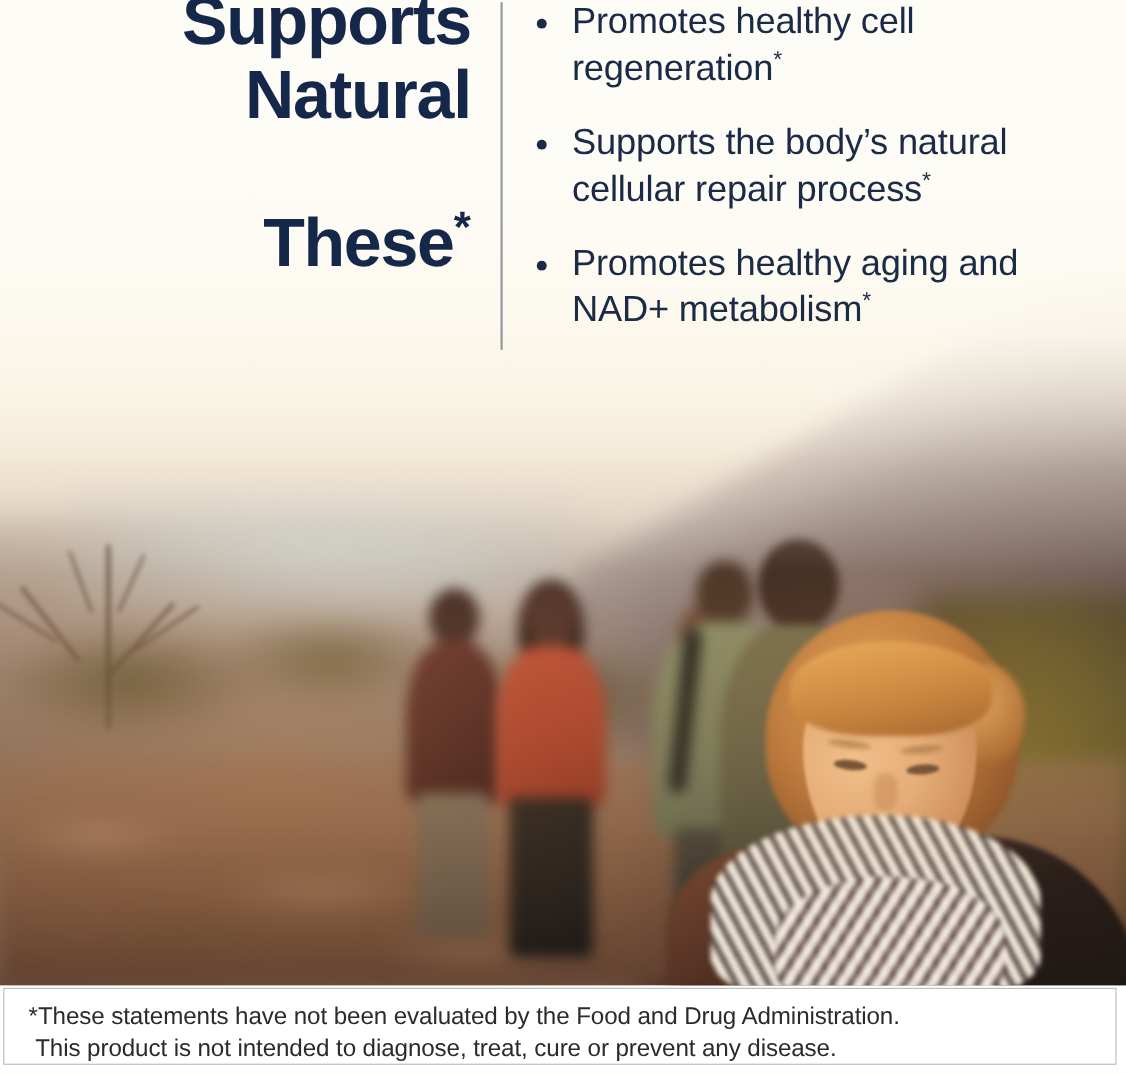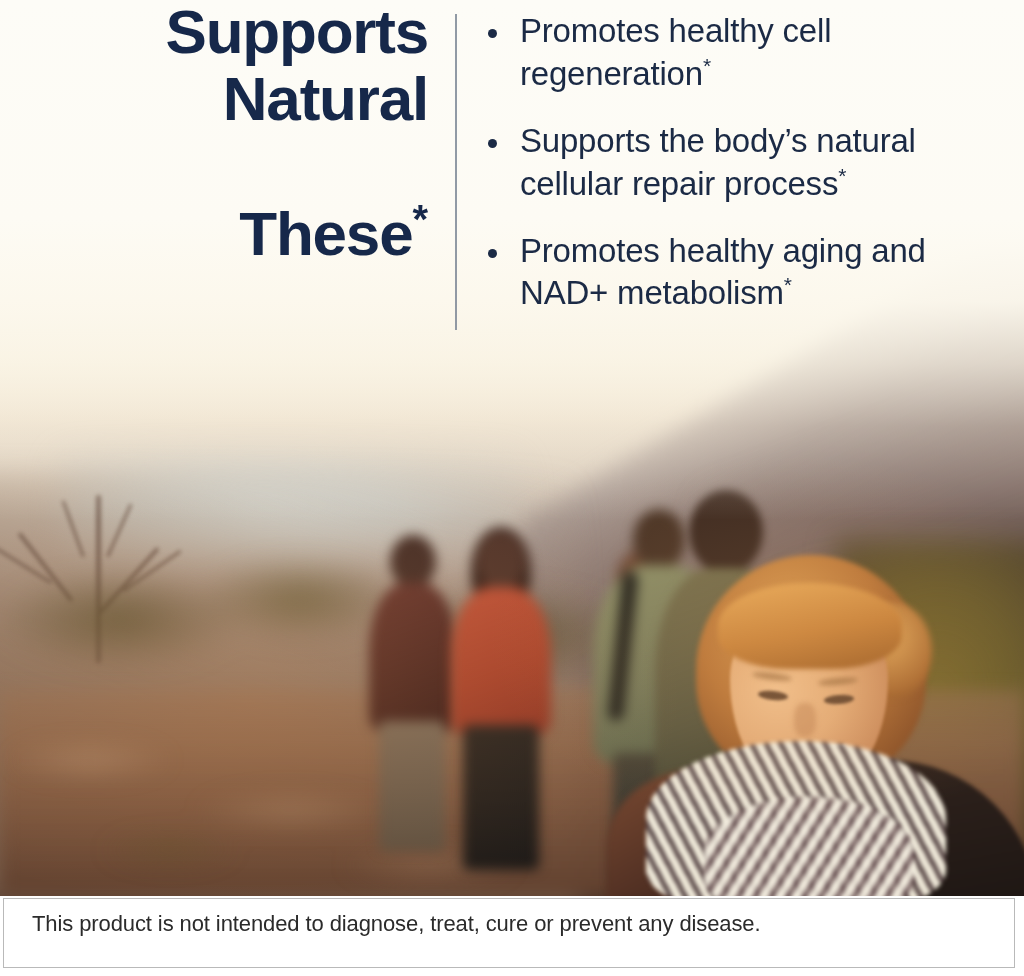--- a/index.html
+++ b/index.html
@@ -252,21 +252,21 @@
       #fdfcf7 0%,
       #fdfbf4 42%,
       rgba(252,248,237,.96) 58%,
       rgba(250,244,230,.72) 70%,
       rgba(248,240,224,.36) 82%,
       rgba(246,236,218,0) 100%);
     pointer-events:none;
   }
 
   
-  .content{position:absolute;left:0;top:0;width:1024px;height:896px;margin-top:12px;}
+  .content{position:absolute;left:0;top:0;width:1024px;height:896px;}
 
   .headline{
     position:absolute;left:40px;top:-14px;width:388px;
     text-align:right;
     color:#16284a;
     font-weight:700;
     font-size:62px;
     line-height:1.085;
     letter-spacing:-1.2px;
   }
@@ -409,18 +409,19 @@
       <li class="bullet">
         <span class="dot"></span>
         <span>Promotes healthy aging and NAD+ metabolism</span><span class="star">*</span>
       </li>
     </ul>
   </div>
 
   <div class="disclaimer-wrap">
     <div class="disclaimer">
       <p>
+        <span>*These statements have not been evaluated by the Food and Drug Administration.</span>
         <span class="l2">This product is not intended to diagnose, treat, cure or prevent any disease.</span>
       </p>
     </div>
   </div>
 
 </div>
 
 </body></html>

